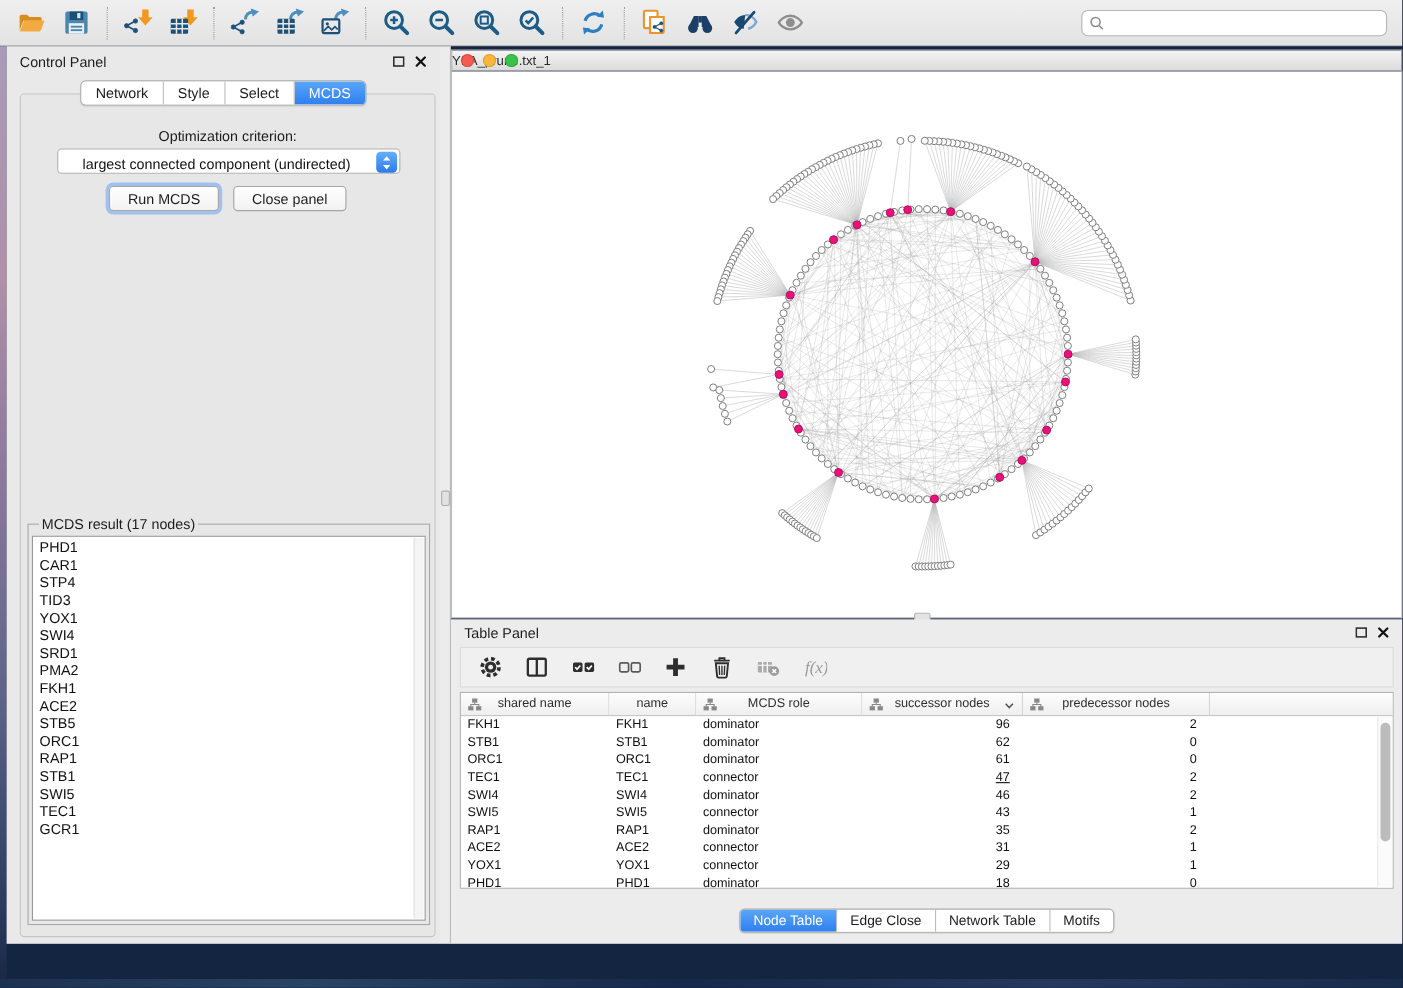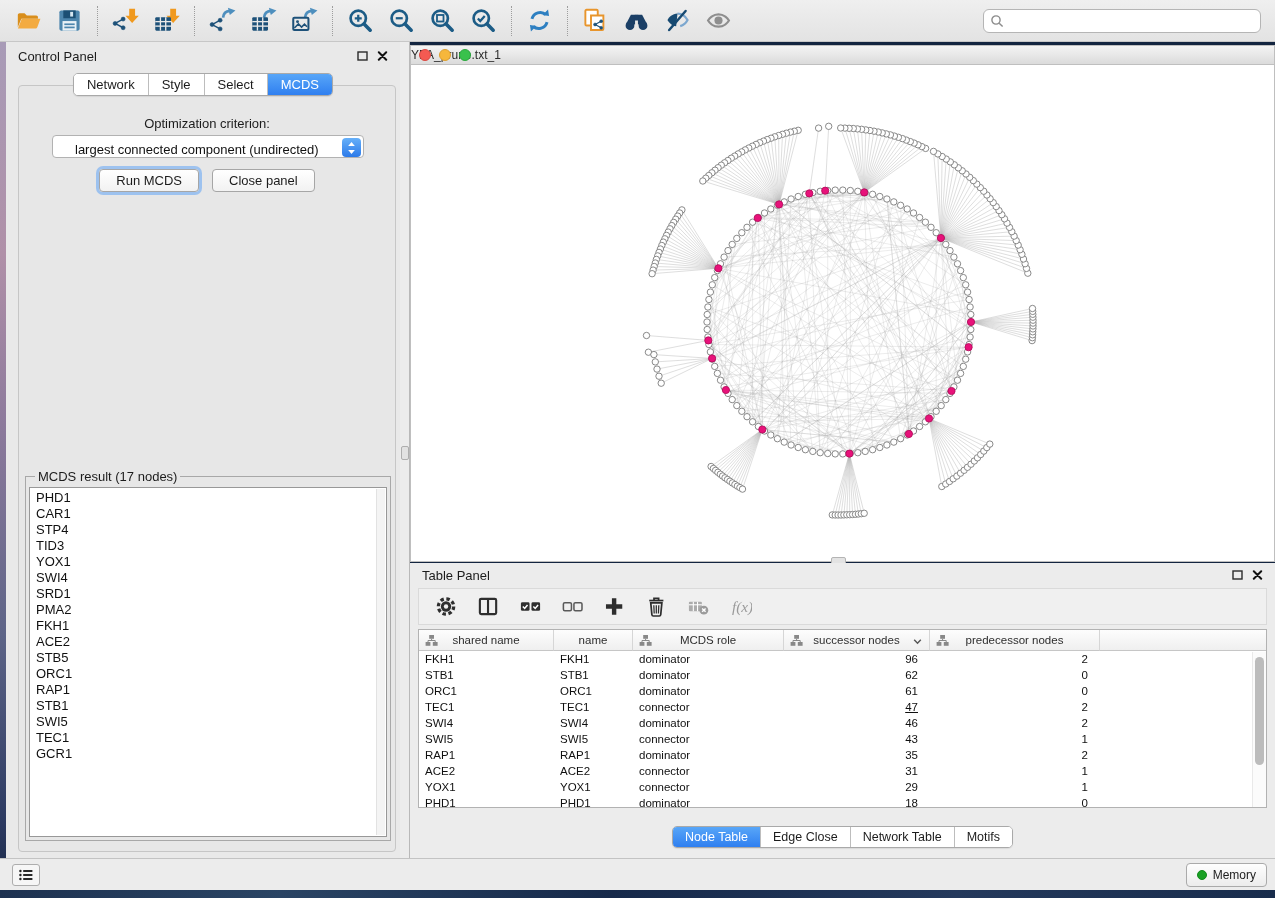--- a/index.html
+++ b/index.html
@@ -1297,32 +1297,14 @@
     <div class="tp-tabs-row">
         <div class="seg-group" id="tp-tabs">
           <div class="seg active">Node Table</div>
           <div class="seg">Edge Close</div>
           <div class="seg">Network Table</div>
           <div class="seg">Motifs</div>
         </div>
       </div>
   </div>
 
-  <div id="status-bar">
-    <div id="console-btn">
-      <svg viewBox="0 0 22 20">
-          <g fill="#222">
-            <circle cx="4" cy="5" r="1.5"></circle>
-            <rect x="7.5" y="3.8" width="11.5" height="2.4"></rect>
-            <circle cx="4" cy="10" r="1.5"></circle>
-            <rect x="7.5" y="8.8" width="11.5" height="2.4"></rect>
-            <circle cx="4" cy="15" r="1.5"></circle>
-            <rect x="7.5" y="13.8" width="11.5" height="2.4"></rect>
-          </g>
-        </svg>
-    </div>
-    <div id="memory-btn">
-      <span class="dot"></span>
-      <span>Memory</span>
-    </div>
-  </div>
 
 </div>
 
 </body></html>

